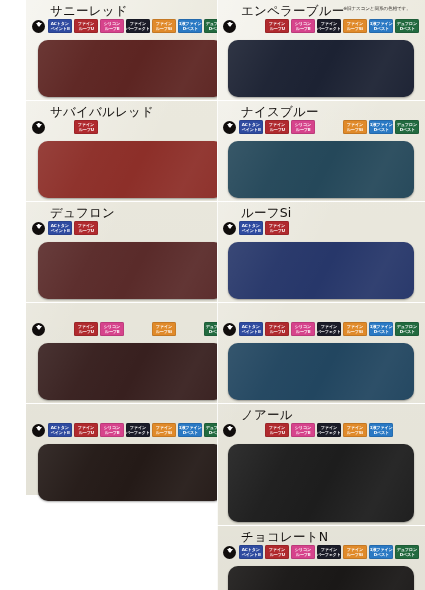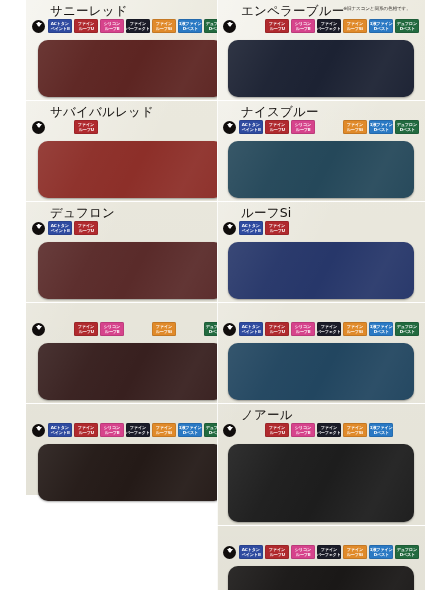--- a/index.html
+++ b/index.html
@@ -446,20 +446,21 @@
               <span>1液ファイン</span>
               <span>Dベスト</span>
             </div>
             <div class="badge empty"></div>
           </div>
         </div>
         <div class="chip tall" style="background: rgb(29, 29, 29);"></div>
       </div>
       <div class="swatch-block">
         <div class="swatch-head">
+          <div class="swatch-title">チョコレートN</div>
           <div class="arrow-icon"></div>
           <div class="badge-row">
             <div class="badge" style="background: rgb(47, 75, 160);">
               <span>ACトタン</span>
               <span>ペイントII</span>
             </div>
             <div class="badge" style="background: rgb(176, 42, 46);">
               <span>ファイン</span>
               <span>ルーフU</span>
             </div>

